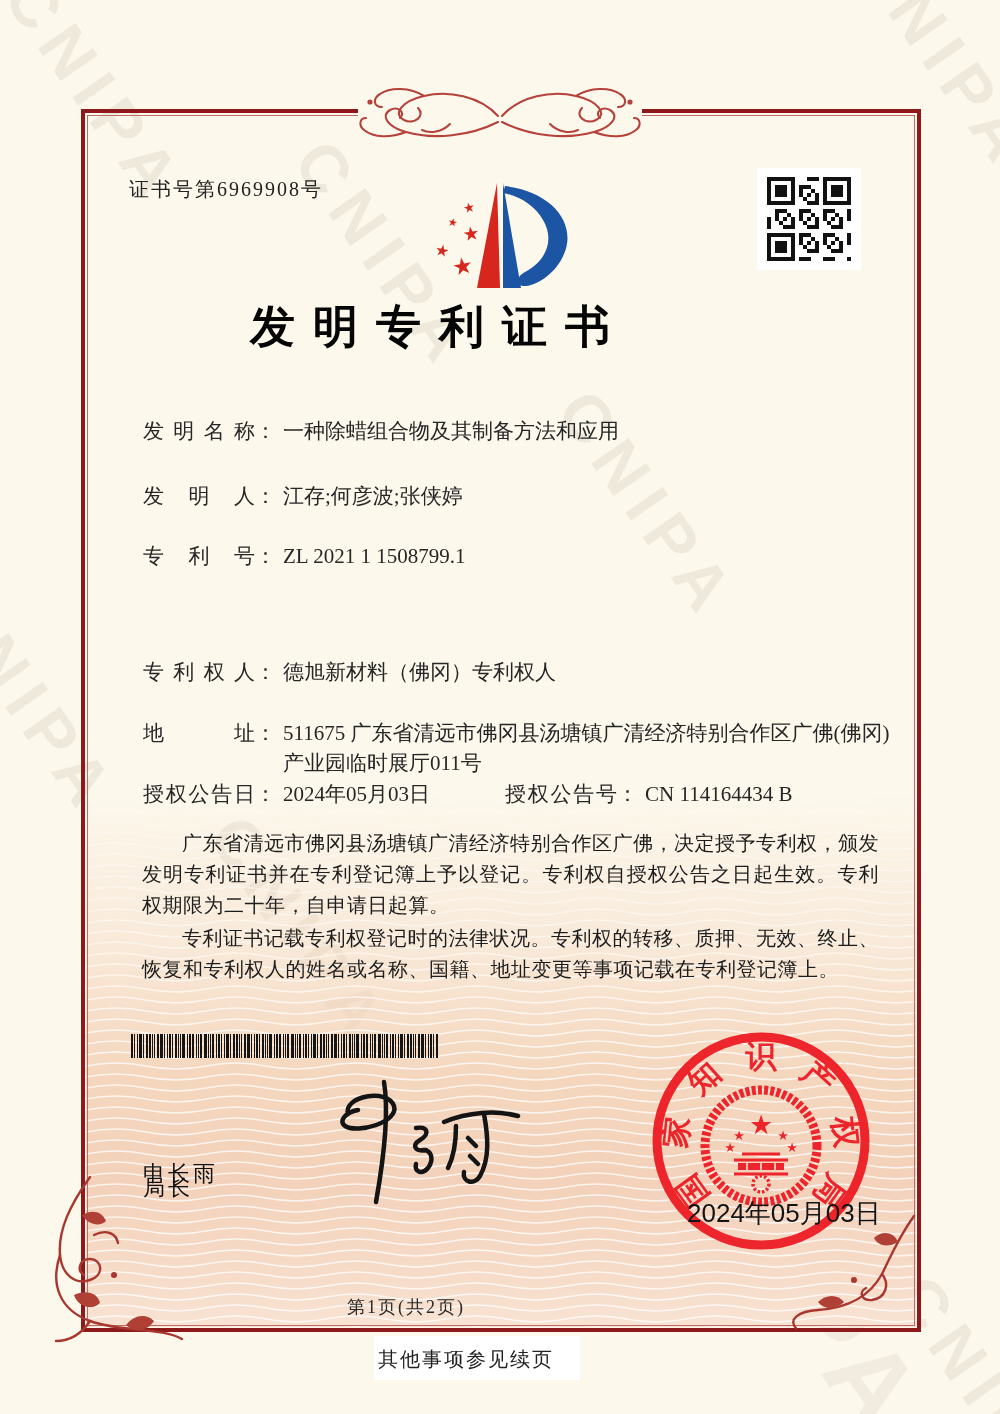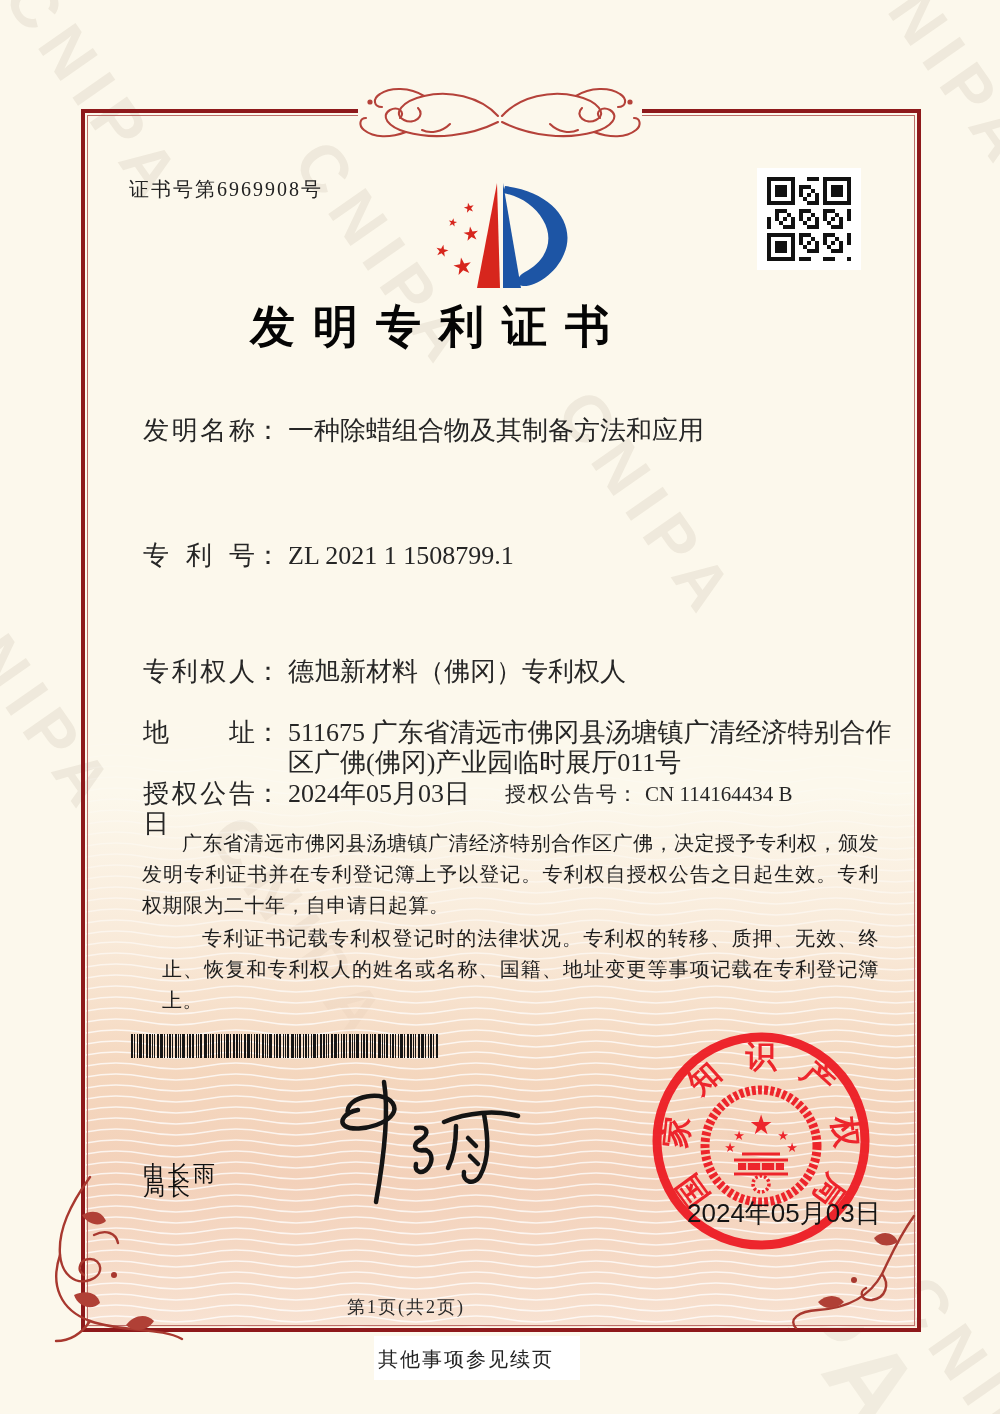--- a/index.html
+++ b/index.html
@@ -21,30 +21,30 @@
   .inner-bg{position:absolute;left:86px;top:114px;width:830px;height:1213px;
     background:linear-gradient(to bottom,rgba(244,213,189,0) 56%,rgba(244,213,189,.40) 68%,
       rgba(243,209,182,.85) 79%,#f3d1ba 88%,#f6dcc9 96%,#f8e3d3 100%);}
   .waves{position:absolute;left:86px;top:114px;width:830px;height:1213px;
     -webkit-mask-image:linear-gradient(to bottom,transparent 48%,rgba(0,0,0,.55) 64%,#000 76%);
     mask-image:linear-gradient(to bottom,transparent 48%,rgba(0,0,0,.55) 64%,#000 76%);}
   
   .certno{position:absolute;left:129px;top:176px;font-size:20px;letter-spacing:2px;color:#222;text-align:center;}
   .title{position:absolute;left:0;top:297px;width:860px;text-align:center;
          font-size:45px;font-weight:bold;letter-spacing:18px;text-indent:18px;color:#050505;}
-  .field{position:absolute;left:143px;font-size:26px;line-height:30px;color:#262626;}
+  .field{position:absolute;left:143px;font-size:21px;line-height:30px;color:#262626;}
   .flabel{display:inline-block;width:112px;text-align:justify;text-align-last:justify;vertical-align:top;}
   .fcolon{vertical-align:top;margin-right:7px;}
   .fvalue{vertical-align:top;}
   .addr .fvalue{display:inline-block;width:608px;}
   .field2{position:absolute;left:505px;font-size:21px;line-height:30px;color:#262626;}
   .body{position:absolute;left:142px;top:828px;width:737px;font-size:20px;line-height:31px;
         text-align:justify;color:#1d1d1d;letter-spacing:0.5px;}
   .body p{margin:0;text-indent:2em;}
-  .body p+p{margin-top:2px;margin-left:20px;}
+  .body p+p{margin-top:2px;}
   .director{position:absolute;left:143px;font-size:22px;color:#111;
             font-family:"Liberation Sans","DejaVu Sans",sans-serif;letter-spacing:3px;}
   .dt1{top:1125px;margin-top:48px;} .dt2{top:1159px;}
   .sealdate{position:absolute;left:687px;top:1196px;font-size:26px;color:#141414;
             font-family:"Liberation Sans","DejaVu Sans",sans-serif;letter-spacing:0;}
   .pagenum{position:absolute;left:0;top:1295px;width:812px;text-align:center;
            font-size:18px;letter-spacing:2px;color:#2a2a2a;}
   .note-patch{position:absolute;left:374px;top:1336px;width:206px;height:44px;background:#ffffff;}
   .note{position:absolute;left:374px;top:1346px;width:184px;text-align:center;
         font-size:20px;letter-spacing:2px;color:#222;}
@@ -253,20 +253,23 @@
       <rect x="60" y="80" width="4" height="4" fill="#111"></rect>
       <rect x="64" y="80" width="4" height="4" fill="#111"></rect>
       <rect x="80" y="80" width="4" height="4" fill="#111"></rect>
     </svg>
 
   <div class="title">发明专利证书</div>
 
   <div class="field" style="top:416px">
     <span class="flabel">发明名称</span><span class="fcolon">：</span><span class="fvalue">一种除蜡组合物及其制备方法和应用</span>
   </div>
+  <div class="field" style="top:481px">
+    <span class="flabel">发明人</span><span class="fcolon">：</span><span class="fvalue">江存;何彦波;张侠婷</span>
+  </div>
   <div class="field" style="top:541px">
     <span class="flabel">专利号</span><span class="fcolon">：</span><span class="fvalue">ZL 2021 1 1508799.1</span>
   </div>
   <div class="field" style="top:657px">
     <span class="flabel">专利权人</span><span class="fcolon">：</span><span class="fvalue">德旭新材料（佛冈）专利权人</span>
   </div>
   <div class="field addr" style="top:718px">
     <span class="flabel">地址</span><span class="fcolon">：</span><span class="fvalue">511675 广东省清远市佛冈县汤塘镇广清经济特别合作区广佛(佛冈)产业园临时展厅011号</span>
   </div>
   <div class="field" style="top:779px">

